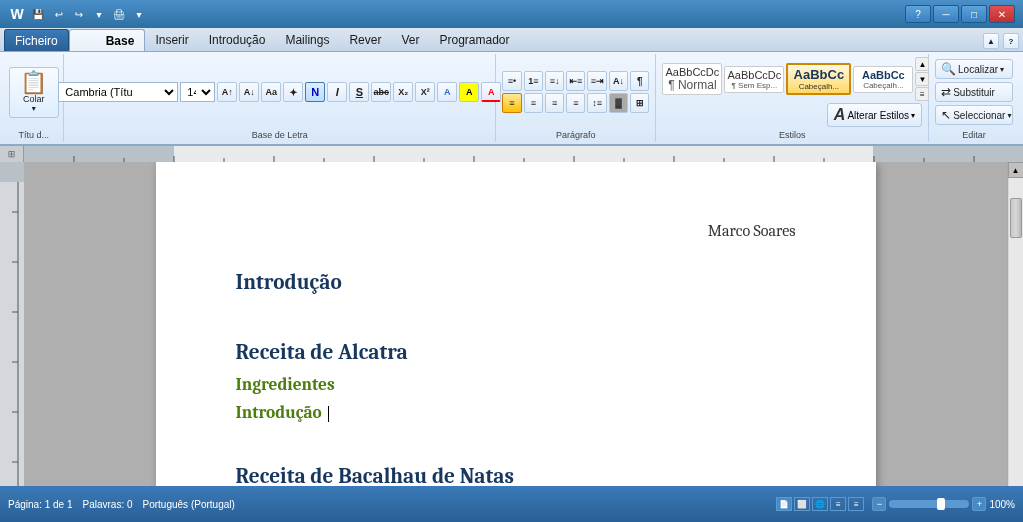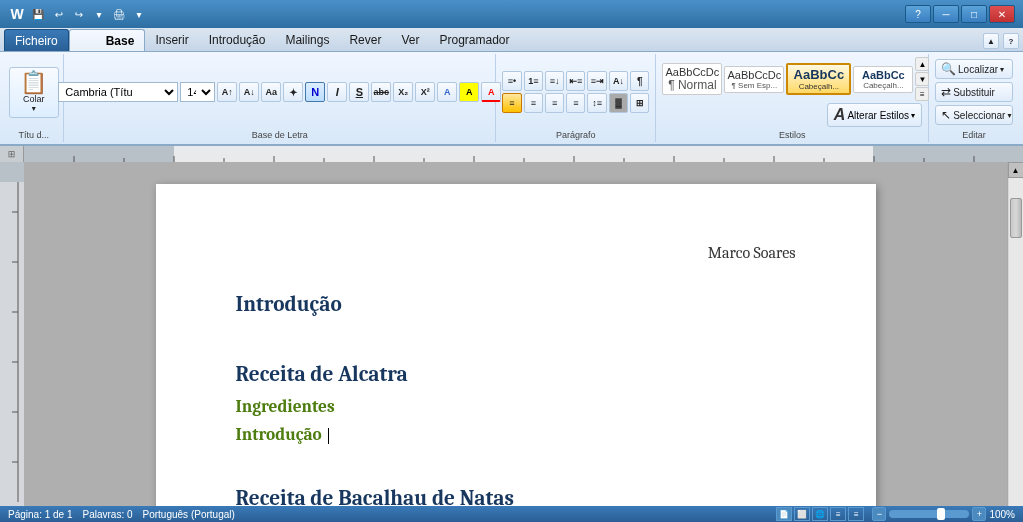--- a/index.html
+++ b/index.html
@@ -167,21 +167,21 @@
     }
     .left-ruler {
       width: 24px;
       background: #d4d8dc;
       border-right: 1px solid #999;
       position: relative;
     }
     .doc-scroll-area {
       flex: 1;
       overflow: auto;
-      padding: 22px 20px;
+      padding: 0 20px;
       background: #afafaf;
     }
     .doc-page {
       background: white;
       width: 720px;
       min-height: 600px;
       margin: 0 auto;
       padding: 60px 80px 40px 80px;
       box-shadow: 2px 2px 8px rgba(0,0,0,0.3);
       position: relative;
@@ -220,21 +220,21 @@
     
     .doc-header-right { text-align: right; font-family: Cambria, Georgia, serif; font-size: 12pt; color: #333; margin-bottom: 30px; }
     .doc-heading1 { font-family: Cambria, Georgia, serif; font-size: 16pt; font-weight: bold; color: #17375e; margin: 20px 0 10px 0; }
     .doc-heading2 { font-family: Cambria, Georgia, serif; font-size: 13pt; font-weight: bold; color: #4d7c0f; margin: 8px 0 6px 0; }
     .doc-cursor { display: inline-block; width: 1px; height: 16px; background: black; margin-left: 2px; animation: blink 1s step-end infinite; vertical-align: middle; }
     @keyframes blink { 0%, 100% { opacity: 1; } 50% { opacity: 0; } }
 
     
     .status-bar {
       background: linear-gradient(to bottom, #3a7ab8, #2a5f95);
-      height: 16px;
+      height: 36px;
       display: flex;
       align-items: center;
       padding: 0 8px;
       color: white;
       font-size: 10px;
       gap: 10px;
       position: absolute;
       bottom: 0;
       width: 100%;
     }

